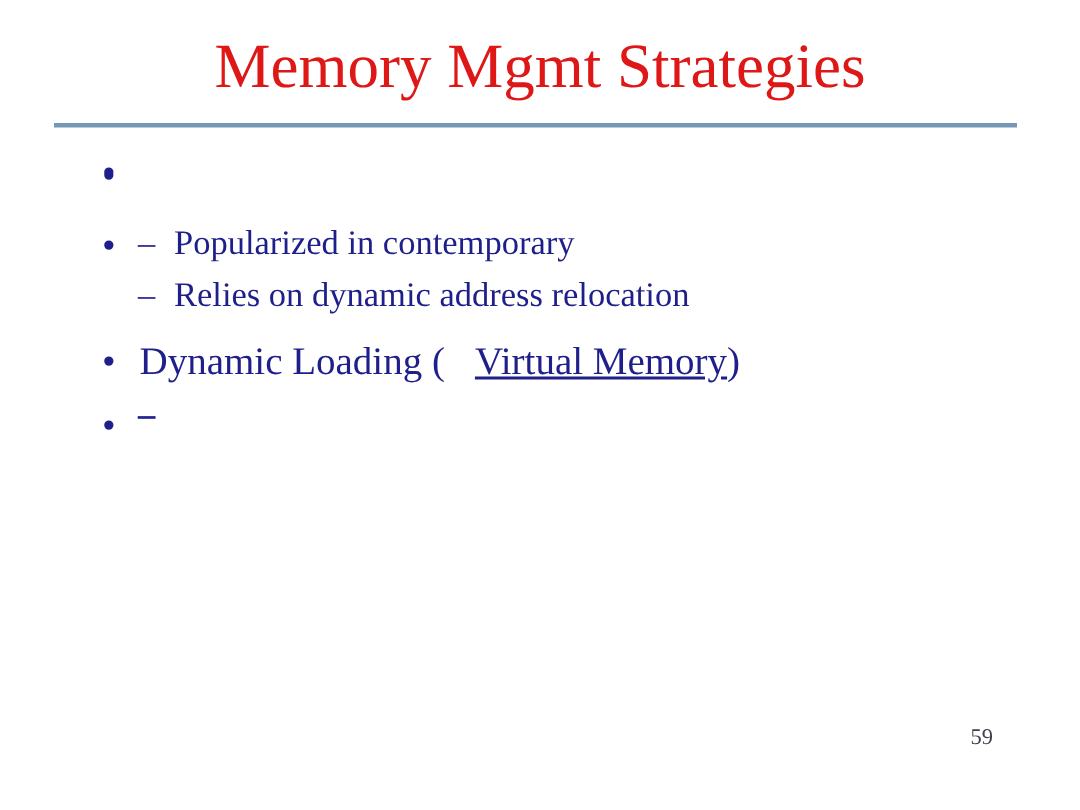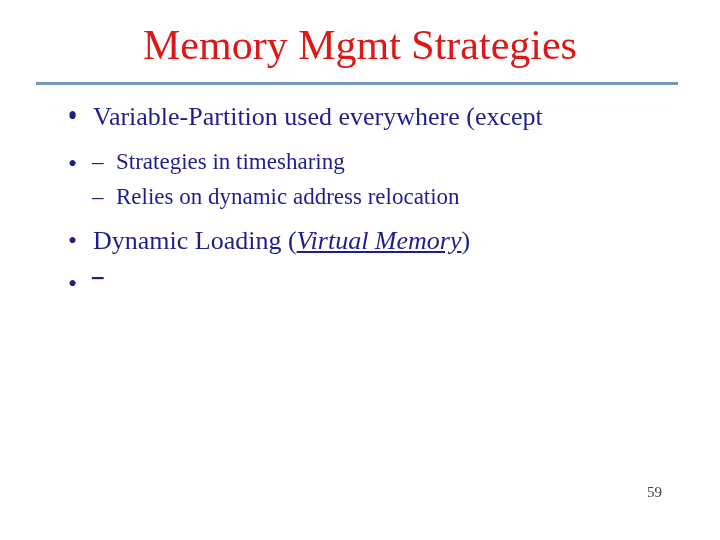--- a/index.html
+++ b/index.html
@@ -72,45 +72,45 @@
   .bullet-row:nth-child(1) { margin-top: 3px; }
   .bullet-row:nth-child(2) { margin-top: 5px; }
   .bullet-row:nth-child(3) { margin-top: 16px; }
   .bullet-row:nth-child(4) { margin-top: 8px; }
   .bullet-row:nth-child(5) { margin-top: 7px; }
   .bullet-row:nth-child(6) { margin-top: 14px; }
   .bullet-row:nth-child(7) { margin-top: 6px; }
   .bullet-row:nth-child(8) { margin-top: 7px; }
   .bullet-row:nth-child(9) { margin-top: 12px; }
   .seg-em {
-    font-style: italic;
     text-decoration: underline;
+    margin-left: 20px;
   }
   .page-number {
     position: absolute;
     right: 58px;
     bottom: 40px;
     font-size: 15px;
     line-height: 16px;
     color: var(--page-num-color, #3f3f50);
   }
 </style>
 </head>
 <body>
 
 <div class="slide">
   <div class="slide-title">Memory Mgmt Strategies</div>
 
   <div class="title-rule"></div>
 
   <div class="content">
       <div class="bullet-row level1"><span class="marker">•</span></div>
-      <div class="bullet-row level1"><span class="marker">•</span><span class="seg">Variable-Partition used everywhere (except</span><br></div>
+      <div class="bullet-row level1"><span class="marker">•</span><br></div>
       <div class="bullet-row level1"><span class="marker">•</span></div>
-      <div class="bullet-row level2"><span class="marker">–</span><span class="seg">Strategies in timesharing</span></div>
+      <div class="bullet-row level2"><span class="marker">–</span><span class="seg">Popularized in contemporary</span></div>
       <div class="bullet-row level2"><span class="marker">–</span><span class="seg">Relies on dynamic address relocation</span></div>
       <div class="bullet-row level1"><span class="marker">•</span><span class="seg">Dynamic Loading (</span><span class="seg-em">Virtual Memory</span><span class="seg">)</span></div>
       <div class="bullet-row level2"><span class="marker">–</span></div>
       <div class="bullet-row level2"><span class="marker">–</span></div>
       <div class="bullet-row level1"><span class="marker">•</span></div>
     </div>
 
   <div class="page-number">59</div>
 </div>
 

